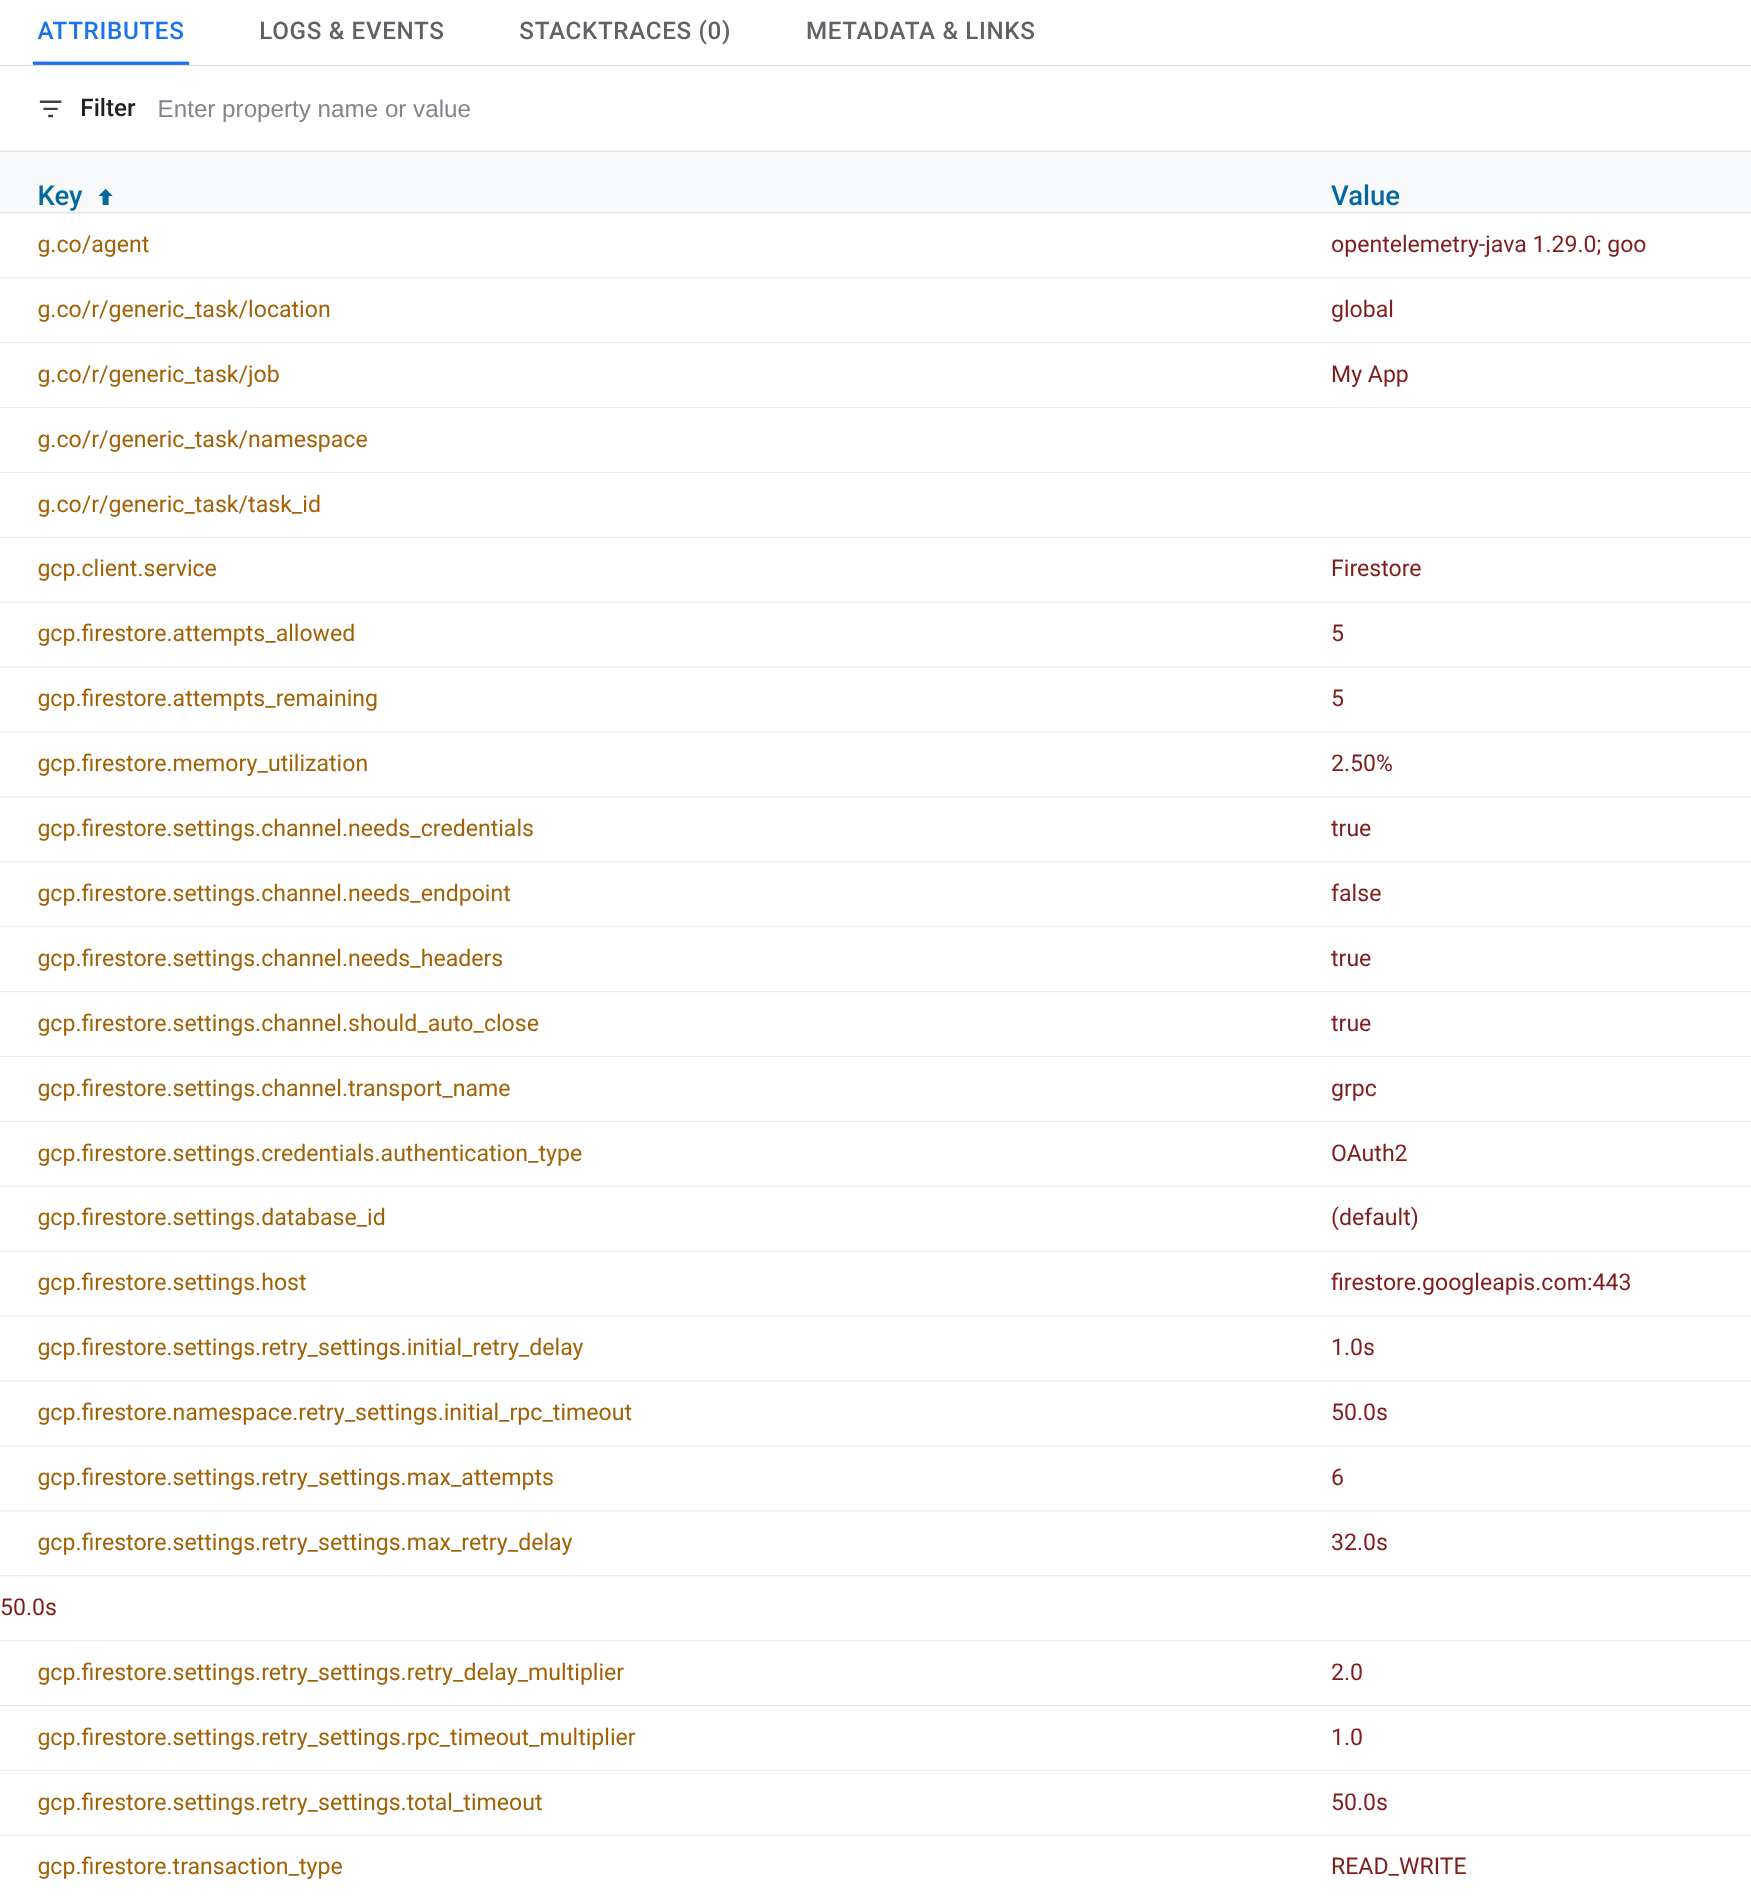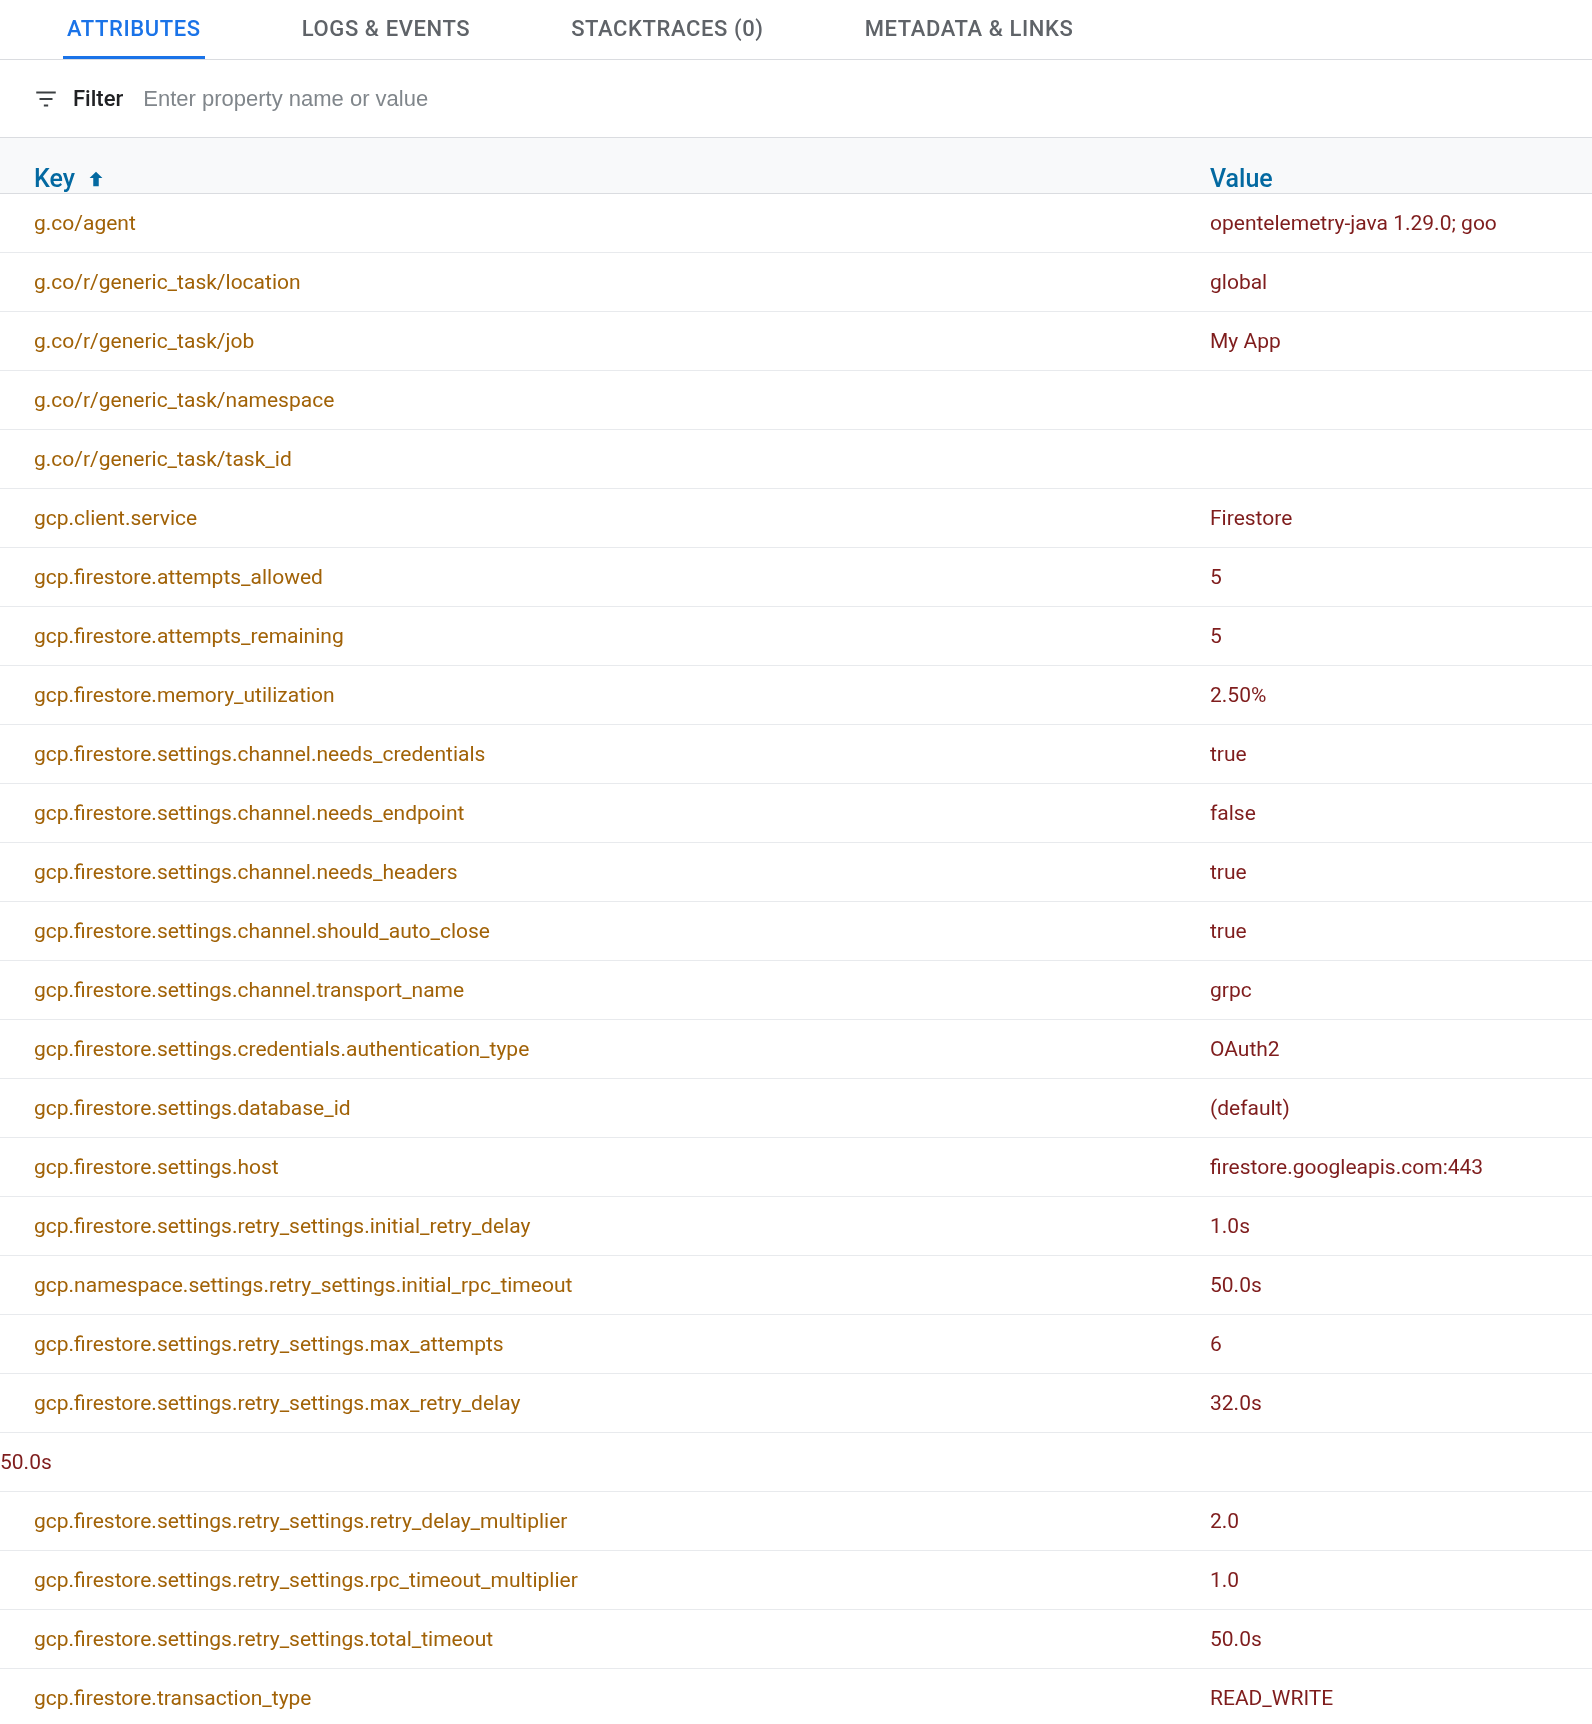--- a/index.html
+++ b/index.html
@@ -25,21 +25,20 @@
     font-size: 22px;
     font-weight: 500;
     letter-spacing: 0.6px;
     color: #5f6368;
     height: 100%;
     display: flex;
     align-items: center;
     border-bottom: 3px solid transparent;
     padding: 0 4px;
     cursor: pointer;
-    margin-left: 33px;
   }
   .tab.active {
     color: #1a73e8;
     border-bottom-color: #1a73e8;
   }
 
   
   .filter-bar {
     display: flex;
     align-items: center;
@@ -202,21 +201,21 @@
         </div>
         <div class="row">
           <div class="col-key">gcp.firestore.settings.host</div>
           <div class="col-val">firestore.googleapis.com:443</div>
         </div>
         <div class="row">
           <div class="col-key">gcp.firestore.settings.retry_settings.initial_retry_delay</div>
           <div class="col-val">1.0s</div>
         </div>
         <div class="row">
-          <div class="col-key">gcp.namespace.settings.retry_settings.initial_rpc_timeout</div>
+          <div class="col-key">gcp.firestore.namespace.retry_settings.initial_rpc_timeout</div>
           <div class="col-val">50.0s</div>
         </div>
         <div class="row">
           <div class="col-key">gcp.firestore.settings.retry_settings.max_attempts</div>
           <div class="col-val">6</div>
         </div>
         <div class="row">
           <div class="col-key">gcp.firestore.settings.retry_settings.max_retry_delay</div>
           <div class="col-val">32.0s</div>
         </div>

